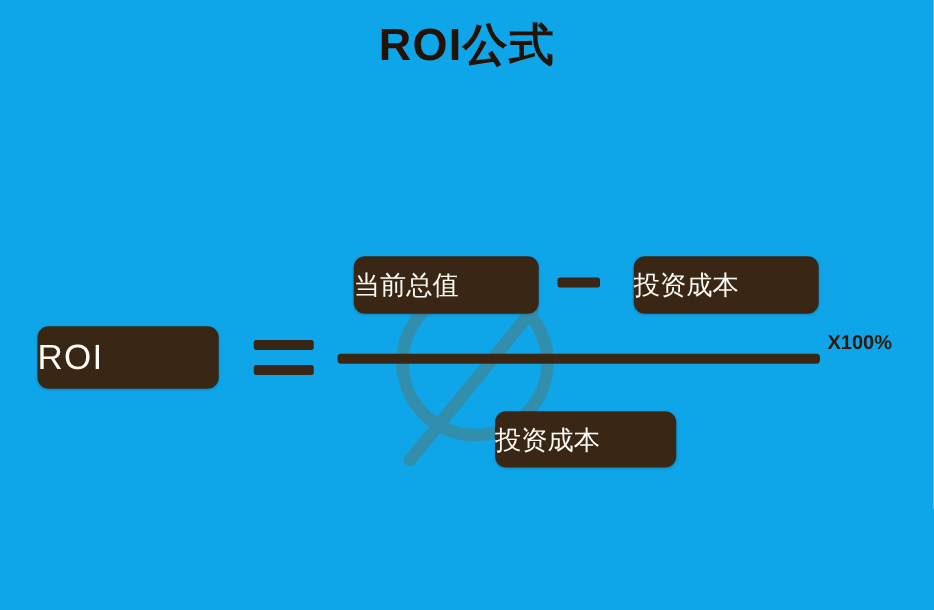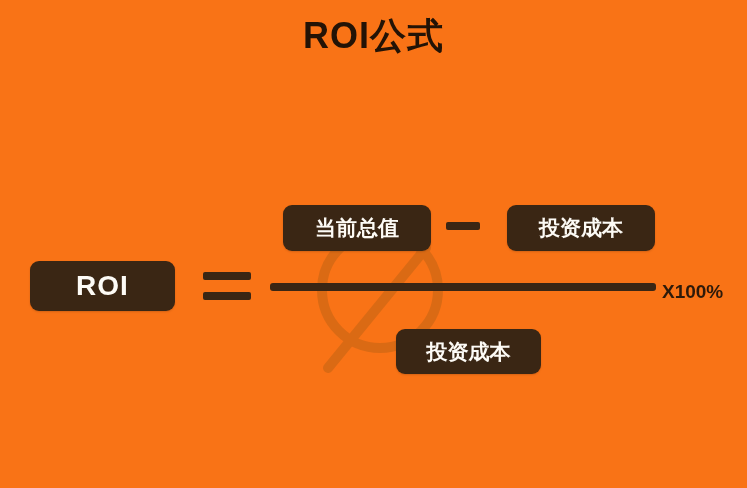--- a/index.html
+++ b/index.html
@@ -3,21 +3,21 @@
 <meta charset="utf-8">
 <style>
   html, body {
     margin: 0;
     padding: 0;
   }
   .canvas {
     position: relative;
     width: 747px;
     height: 488px;
-    background: #f97316;
+    background: #0ea5e9;
     overflow: hidden;
     font-family: "Liberation Sans", sans-serif;
   }
 
   .title {
     position: absolute;
     top: 12px;
     left: 0;
     width: 100%;
     text-align: center;
@@ -25,24 +25,24 @@
     font-weight: 800;
     color: #231306;
     letter-spacing: 1px;
   }
 
   .dark-box {
     position: absolute;
     background: #3A2614;
     border-radius: 9px;
     color: #FDFBF6;
-    font-weight: 700;
+    font-weight: 400;
     display: flex;
     align-items: center;
-    justify-content: center;
+    justify-content: flex-start;
     box-shadow: 0 1px 2px rgba(0,0,0,0.15);
   }
 
   .roi-box {
     left: 30px;
     top: 261px;
     width: 145px;
     height: 50px;
     font-size: 28px;
     letter-spacing: 1px;
@@ -105,22 +105,22 @@
     left: 396px;
     top: 329px;
     width: 145px;
     height: 45px;
     font-size: 21px;
   }
 
   .multiplier {
     position: absolute;
     left: 662px;
-    top: 281px;
-    font-size: 19px;
+    top: 266px;
+    font-size: 16px;
     font-weight: 800;
     color: #2E1A0A;
   }
 
   .watermark {
     position: absolute;
     left: 288px;
     top: 218px;
     width: 180px;
     height: 170px;

